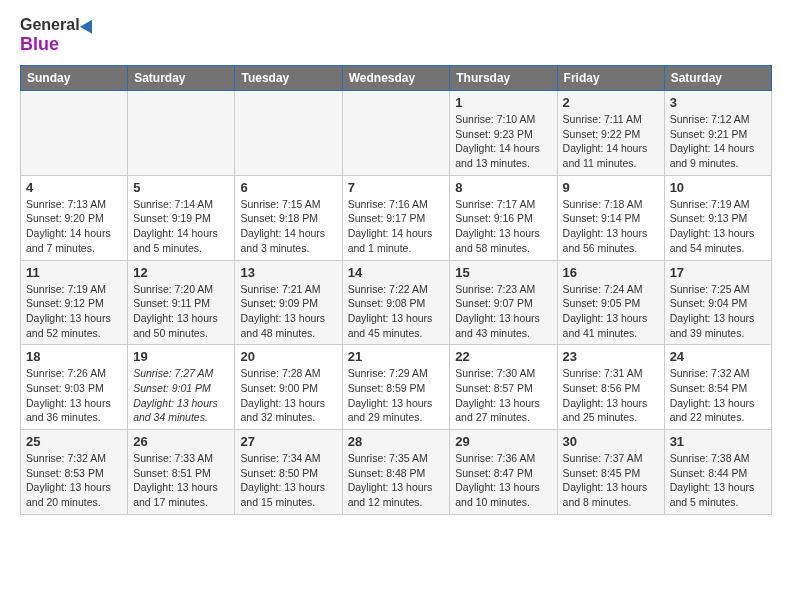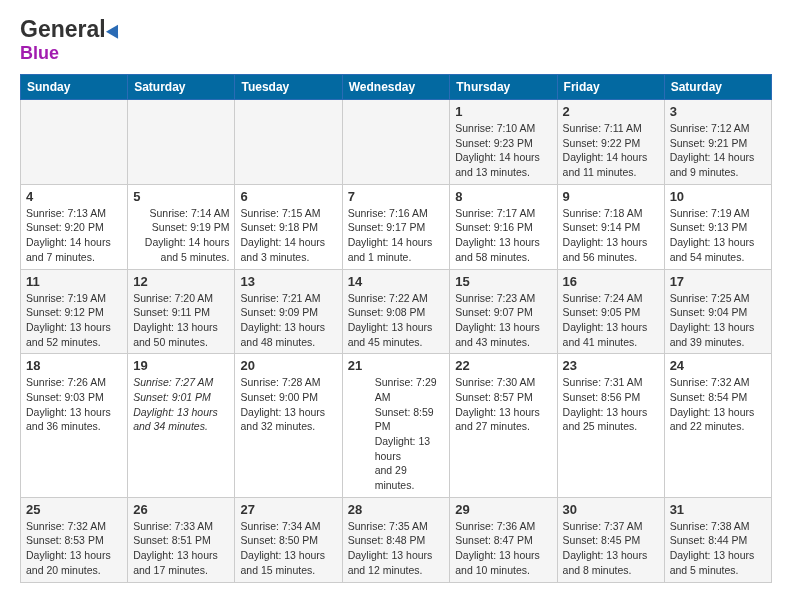--- a/index.html
+++ b/index.html
@@ -15,21 +15,21 @@
       align-items: flex-start;
       justify-content: space-between;
       margin-bottom: 10px;
     }
     .logo {
       display: flex;
       flex-direction: column;
       align-items: flex-start;
     }
     .logo-general {
-      font-size: 23px;
+      font-size: 16px;
       font-weight: bold;
       color: #333;
     }
     .logo-blue {
       font-size: 18px;
       font-weight: bold;
       color: #a21caf;
     }
     .logo-triangle {
       display: inline-block;
@@ -58,21 +58,21 @@
       font-size: 16px;
       font-weight: normal;
       color: #333;
     }
     .calendar {
       width: 100%;
       border-collapse: collapse;
       font-size: 11px;
     }
     .calendar th {
-      background: #0369a1;
+      background: #737373;
       color: #fff;
       text-align: left;
       padding: 5px 6px;
       font-size: 12px;
       font-weight: bold;
       border: 1px solid #2a6bb5;
     }
     .calendar td {
       border: 1px solid #ccc;
       vertical-align: top;
@@ -161,21 +161,21 @@
       <tr>
         <td>
           <span class="day-number">4</span>
           <div class="day-info" style="white-space: pre-line;">Sunrise: 7:13 AM
 Sunset: 9:20 PM
 Daylight: 14 hours
 and 7 minutes.</div>
         </td>
         <td>
           <span class="day-number">5</span>
-          <div class="day-info" style="white-space: pre-line; text-align: right;">Sunrise: 7:14 AM
+          <div class="day-info" style="white-space: pre-line;">Sunrise: 7:14 AM
 Sunset: 9:19 PM
 Daylight: 14 hours
 and 5 minutes.</div>
         </td>
         <td>
           <span class="day-number">6</span>
           <div class="day-info" style="white-space: pre-line;">Sunrise: 7:15 AM
 Sunset: 9:18 PM
 Daylight: 14 hours
 and 3 minutes.</div>
@@ -277,21 +277,21 @@
         </td>
         <td>
           <span class="day-number">20</span>
           <div class="day-info" style="white-space: pre-line;">Sunrise: 7:28 AM
 Sunset: 9:00 PM
 Daylight: 13 hours
 and 32 minutes.</div>
         </td>
         <td>
           <span class="day-number">21</span>
-          <div class="day-info" style="white-space: pre-line; margin-left: 27px;">Sunrise: 7:29 AM
+          <div class="day-info" style="white-space: pre-line;">Sunrise: 7:29 AM
 Sunset: 8:59 PM
 Daylight: 13 hours
 and 29 minutes.</div>
         </td>
         <td>
           <span class="day-number">22</span>
           <div class="day-info" style="white-space: pre-line;">Sunrise: 7:30 AM
 Sunset: 8:57 PM
 Daylight: 13 hours
 and 27 minutes.</div>

